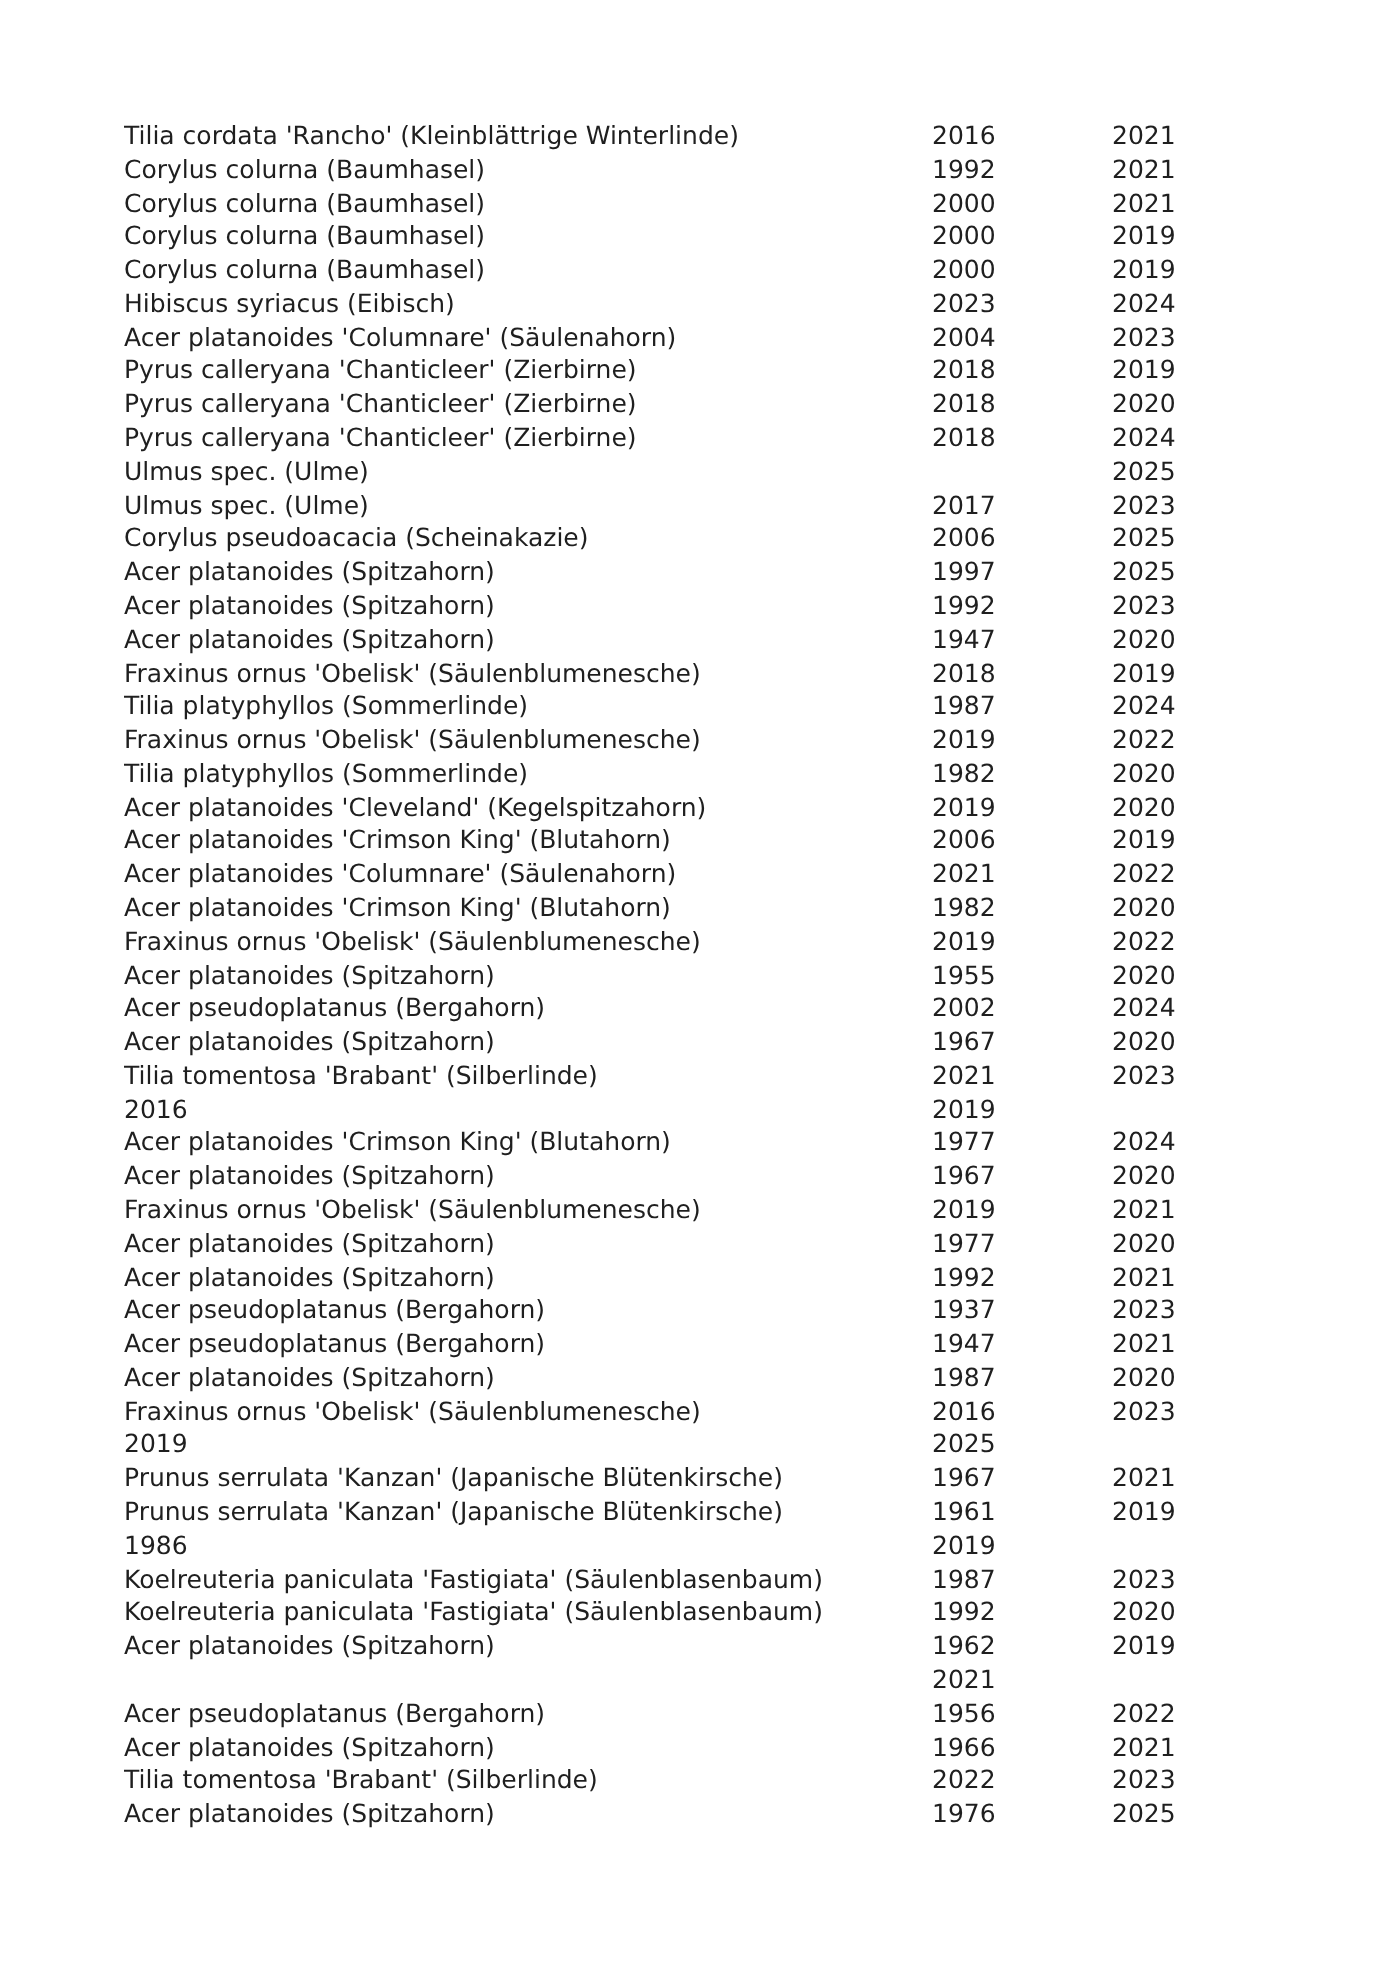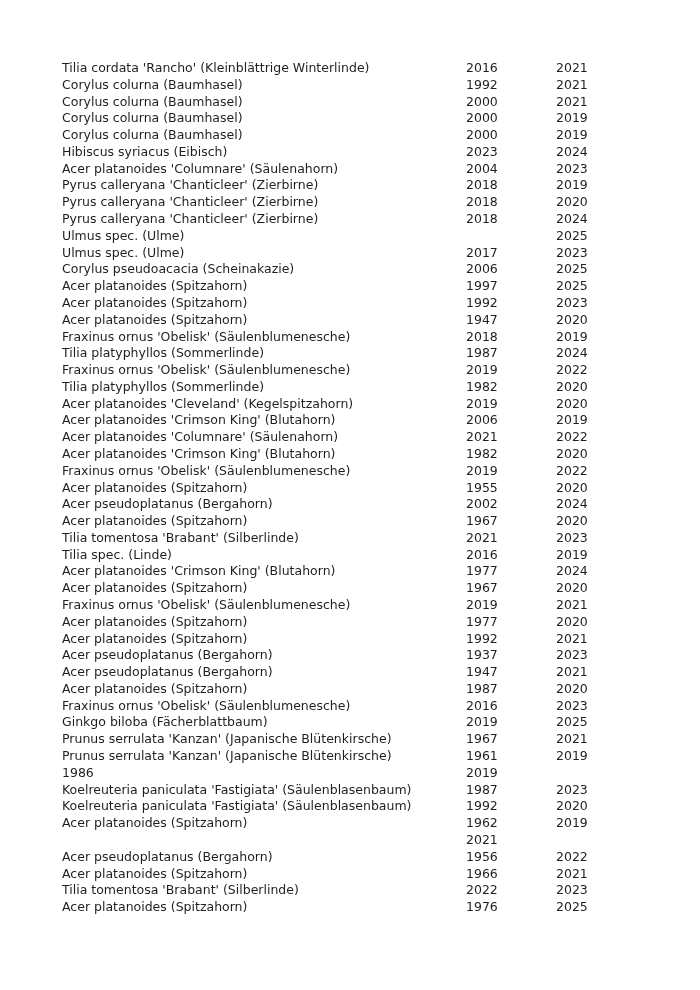--- a/index.html
+++ b/index.html
@@ -213,21 +213,20 @@
     <span class="col-year">2020</span>
   </div>
 
   <div class="row">
     <span class="col-species">Tilia tomentosa 'Brabant' (Silberlinde)</span>
     <span class="col-year">2021</span>
     <span class="col-year">2023</span>
   </div>
 
   <div class="row">
-    <span class="col-species">Tilia spec. (Linde)</span>
     <span class="col-year">2016</span>
     <span class="col-year">2019</span>
   </div>
 
   <div class="row">
     <span class="col-species">Acer platanoides 'Crimson King' (Blutahorn)</span>
     <span class="col-year">1977</span>
     <span class="col-year">2024</span>
   </div>
 
@@ -273,21 +272,20 @@
     <span class="col-year">2020</span>
   </div>
 
   <div class="row">
     <span class="col-species">Fraxinus ornus 'Obelisk' (Säulenblumenesche)</span>
     <span class="col-year">2016</span>
     <span class="col-year">2023</span>
   </div>
 
   <div class="row">
-    <span class="col-species">Ginkgo biloba (Fächerblattbaum)</span>
     <span class="col-year">2019</span>
     <span class="col-year">2025</span>
   </div>
 
   <div class="row">
     <span class="col-species">Prunus serrulata 'Kanzan' (Japanische Blütenkirsche)</span>
     <span class="col-year">1967</span>
     <span class="col-year">2021</span>
   </div>
 

